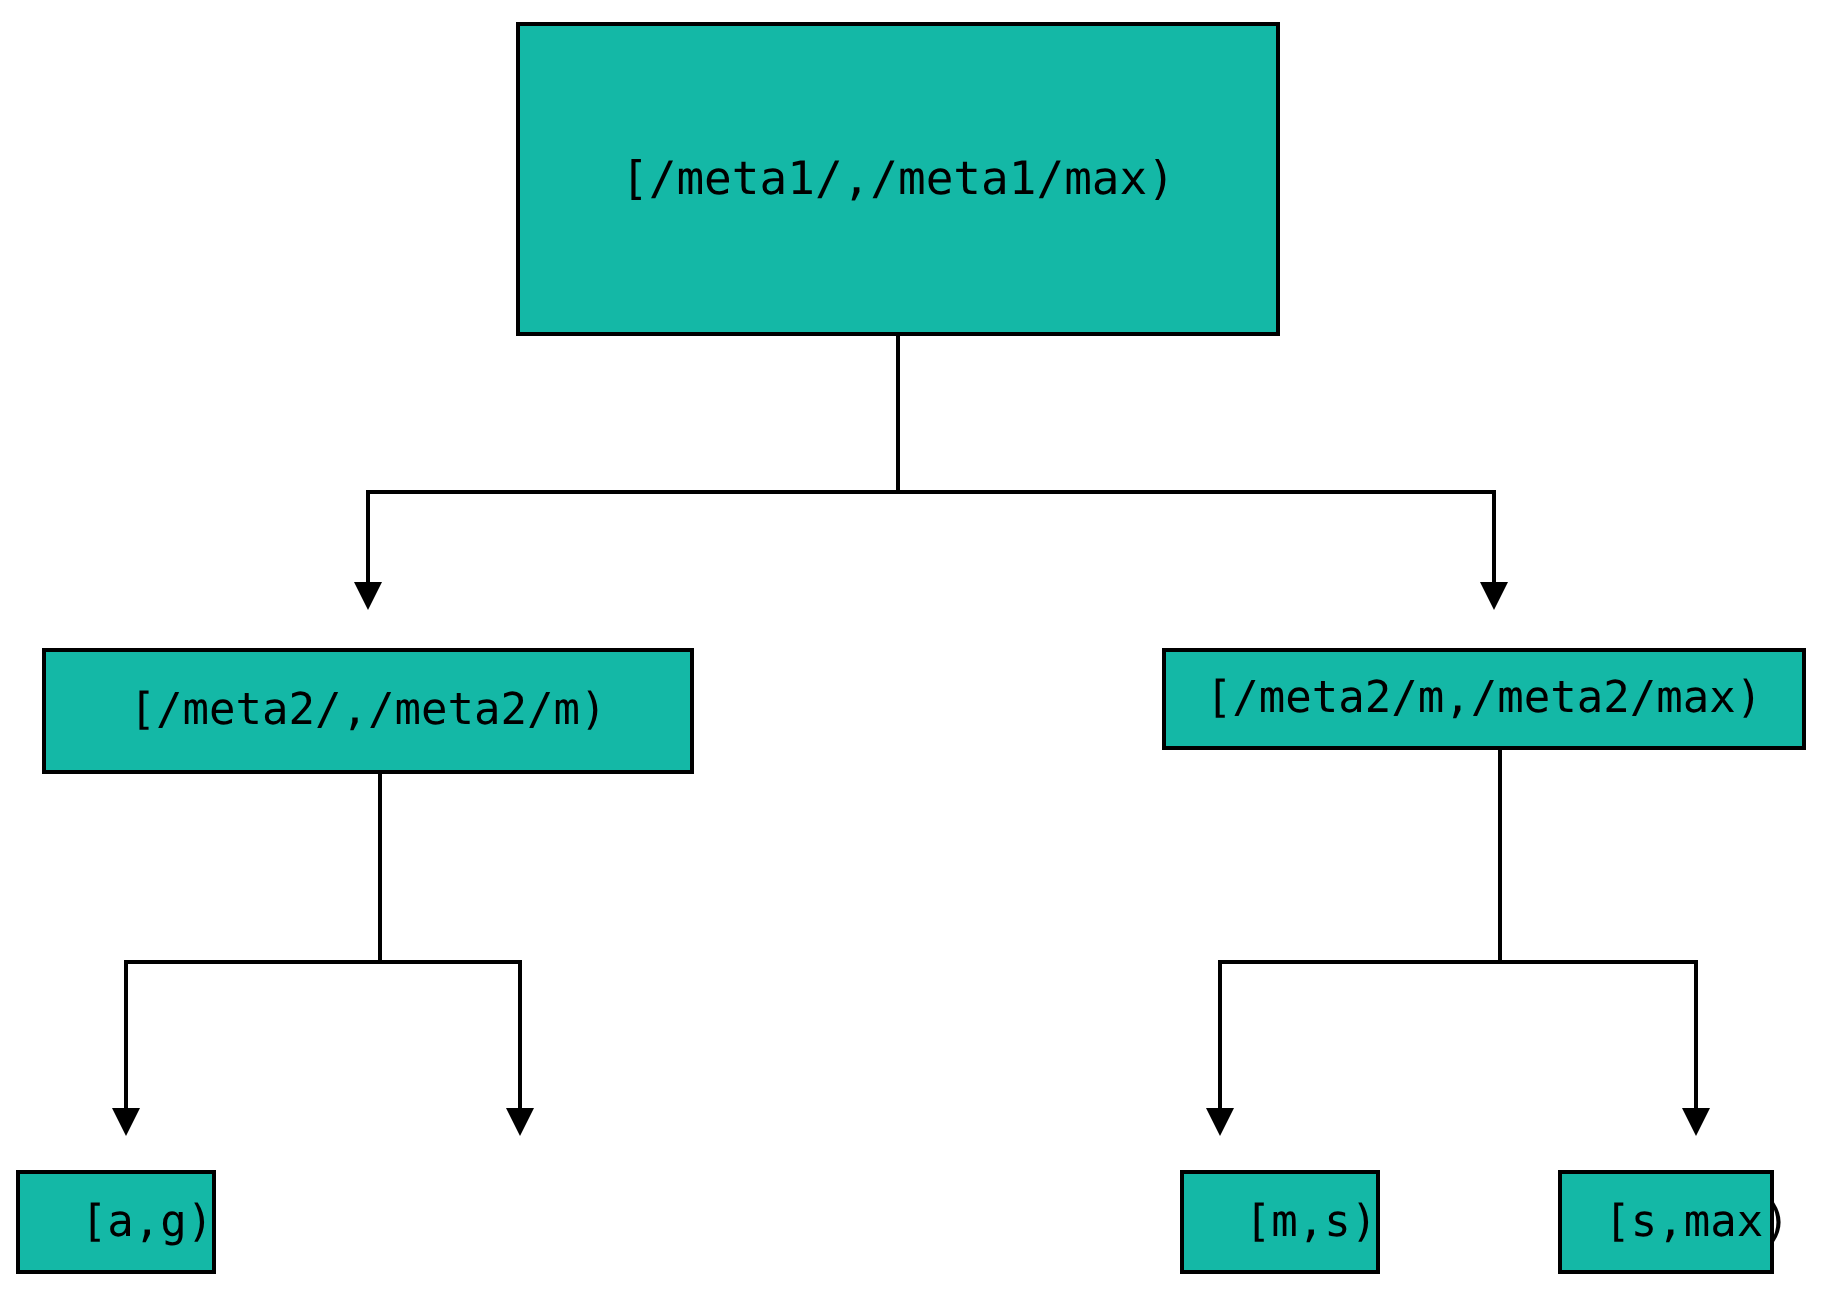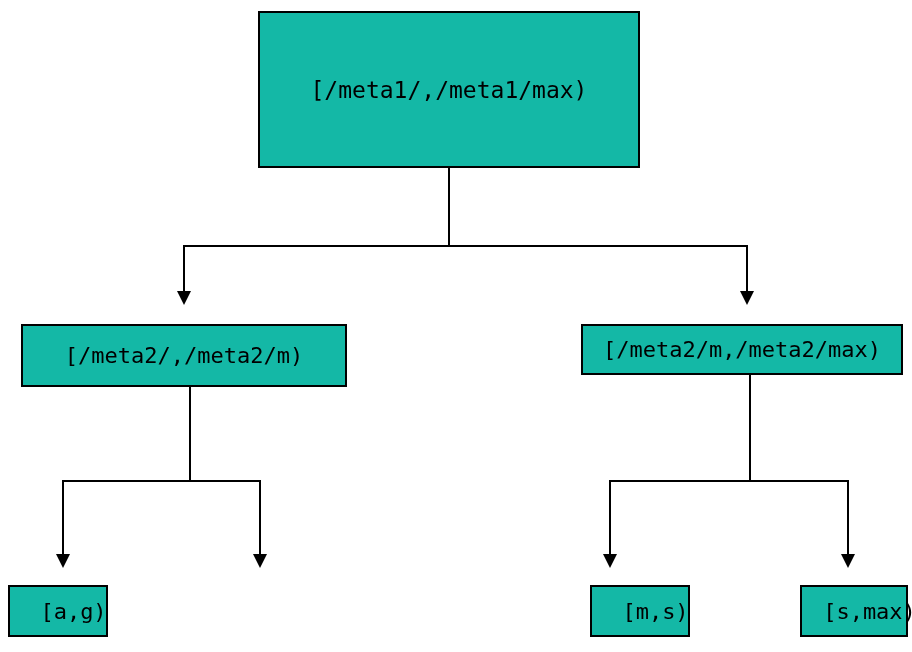--- a/index.html
+++ b/index.html
@@ -55,21 +55,21 @@
   }
   .node-leaf {
     top: 585px;
     height: 52px;
     font-size: 22px;
     padding-left: 31px;
   }
   .leaf-ag   { left: 8px;   width: 100px; }
   .leaf-gm   { left: 205px; width: 100px; }
   .leaf-ms   { left: 553px; width: 100px; margin-left: 37px; }
-  .leaf-smax { left: 800px; width: 108px; }
+  .leaf-smax { left: 779px; width: 108px; }
 
   .edge-layer {
     position: absolute;
     left: 0;
     top: 0;
     width: 912px;
     height: 652px;
     pointer-events: none;
   }
   .edge-line {

